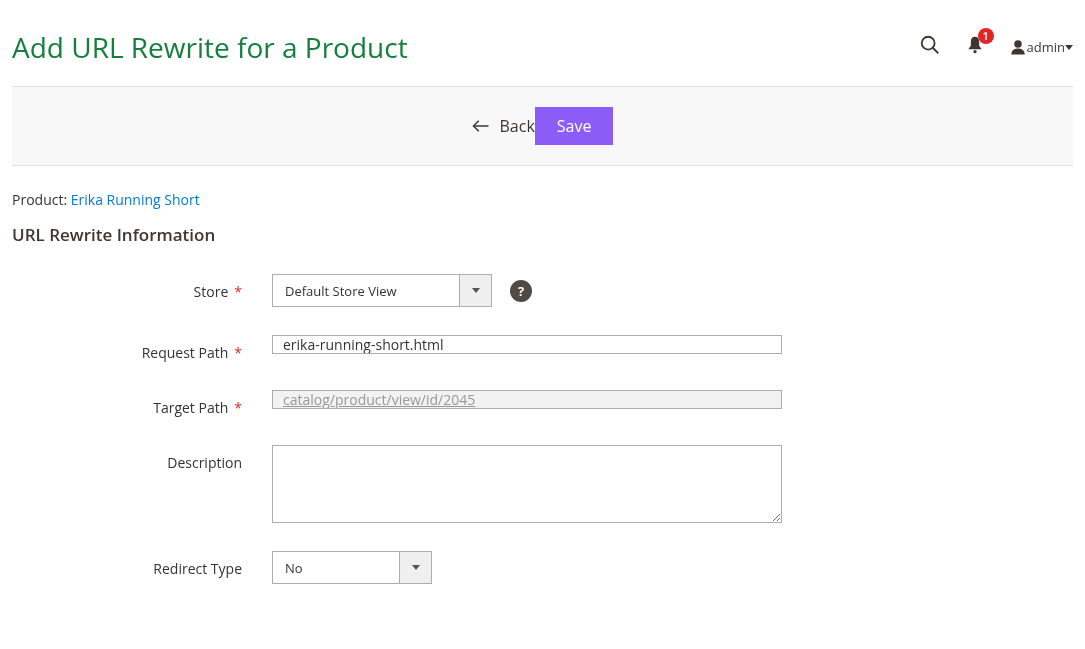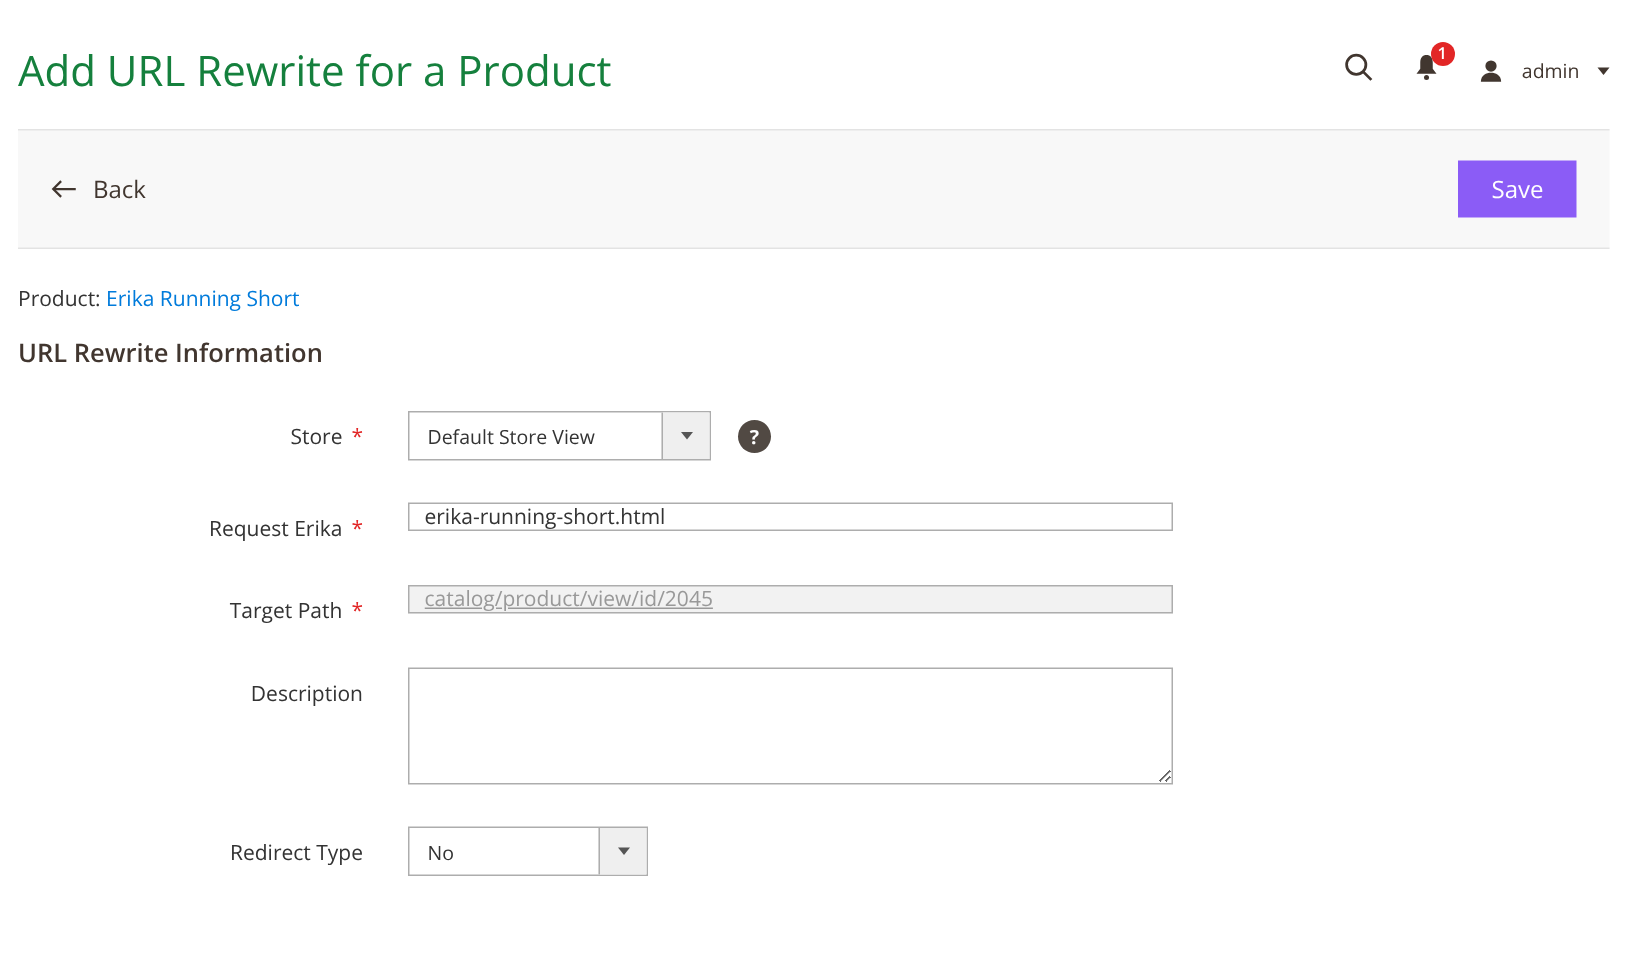--- a/index.html
+++ b/index.html
@@ -43,41 +43,41 @@
     border-radius: 10px;
     min-width: 16px;
     height: 16px;
     line-height: 16px;
     text-align: center;
     font-weight: 600;
   }
   .user-menu {
     display: flex;
     align-items: center;
-    gap: 12px;
+    gap: 0;
     cursor: pointer;
   }
   .user-name {
     font-size: 13px;
     color: #41362f;
   }
   .caret-down {
     width: 0; height: 0;
     border-left: 4px solid transparent;
     border-right: 4px solid transparent;
     border-top: 5px solid #41362f;
   }
 
   .action-bar {
     background: #f8f8f8;
     border-top: 1px solid #e3e3e3;
     border-bottom: 1px solid #e3e3e3;
     padding: 20px 22px;
     display: flex;
-    justify-content: space-between;
+    justify-content: center;
     align-items: center;
   }
   .back-btn {
     display: flex;
     align-items: center;
     gap: 10px;
     color: #41362f;
     font-size: 16px;
     cursor: pointer;
   }
@@ -133,21 +133,21 @@
     gap: 18px;
   }
 
   .select-wrap {
     display: flex;
     border: 1px solid #adadad;
     background: #fff;
     height: 33px;
   }
   .select-wrap.small { width: 160px; }
-  .select-wrap.med { width: 202px; }
+  .select-wrap.med { width: 220px; }
   .select-value {
     flex: 1;
     padding: 0 12px;
     display: flex;
     align-items: center;
     font-size: 13px;
     color: #333;
   }
   .select-caret {
     width: 32px;
@@ -253,21 +253,21 @@
           <div class="select-value">Default Store View</div>
           <div class="select-caret">
               <span class="caret-down"></span>
             </div>
         </div>
         <div class="tooltip-icon">?</div>
       </div>
     </div>
 
     <div class="form-row">
-      <div class="form-label req">Request Erika</div>
+      <div class="form-label req">Request Path</div>
       <div class="form-control-wrap">
         <input type="text" class="text-input" value="erika-running-short.html" style="">
       </div>
     </div>
 
     <div class="form-row">
       <div class="form-label req">Target Path</div>
       <div class="form-control-wrap">
         <input type="text" class="text-input" readonly="" value="catalog/product/view/id/2045" style="">
       </div>

